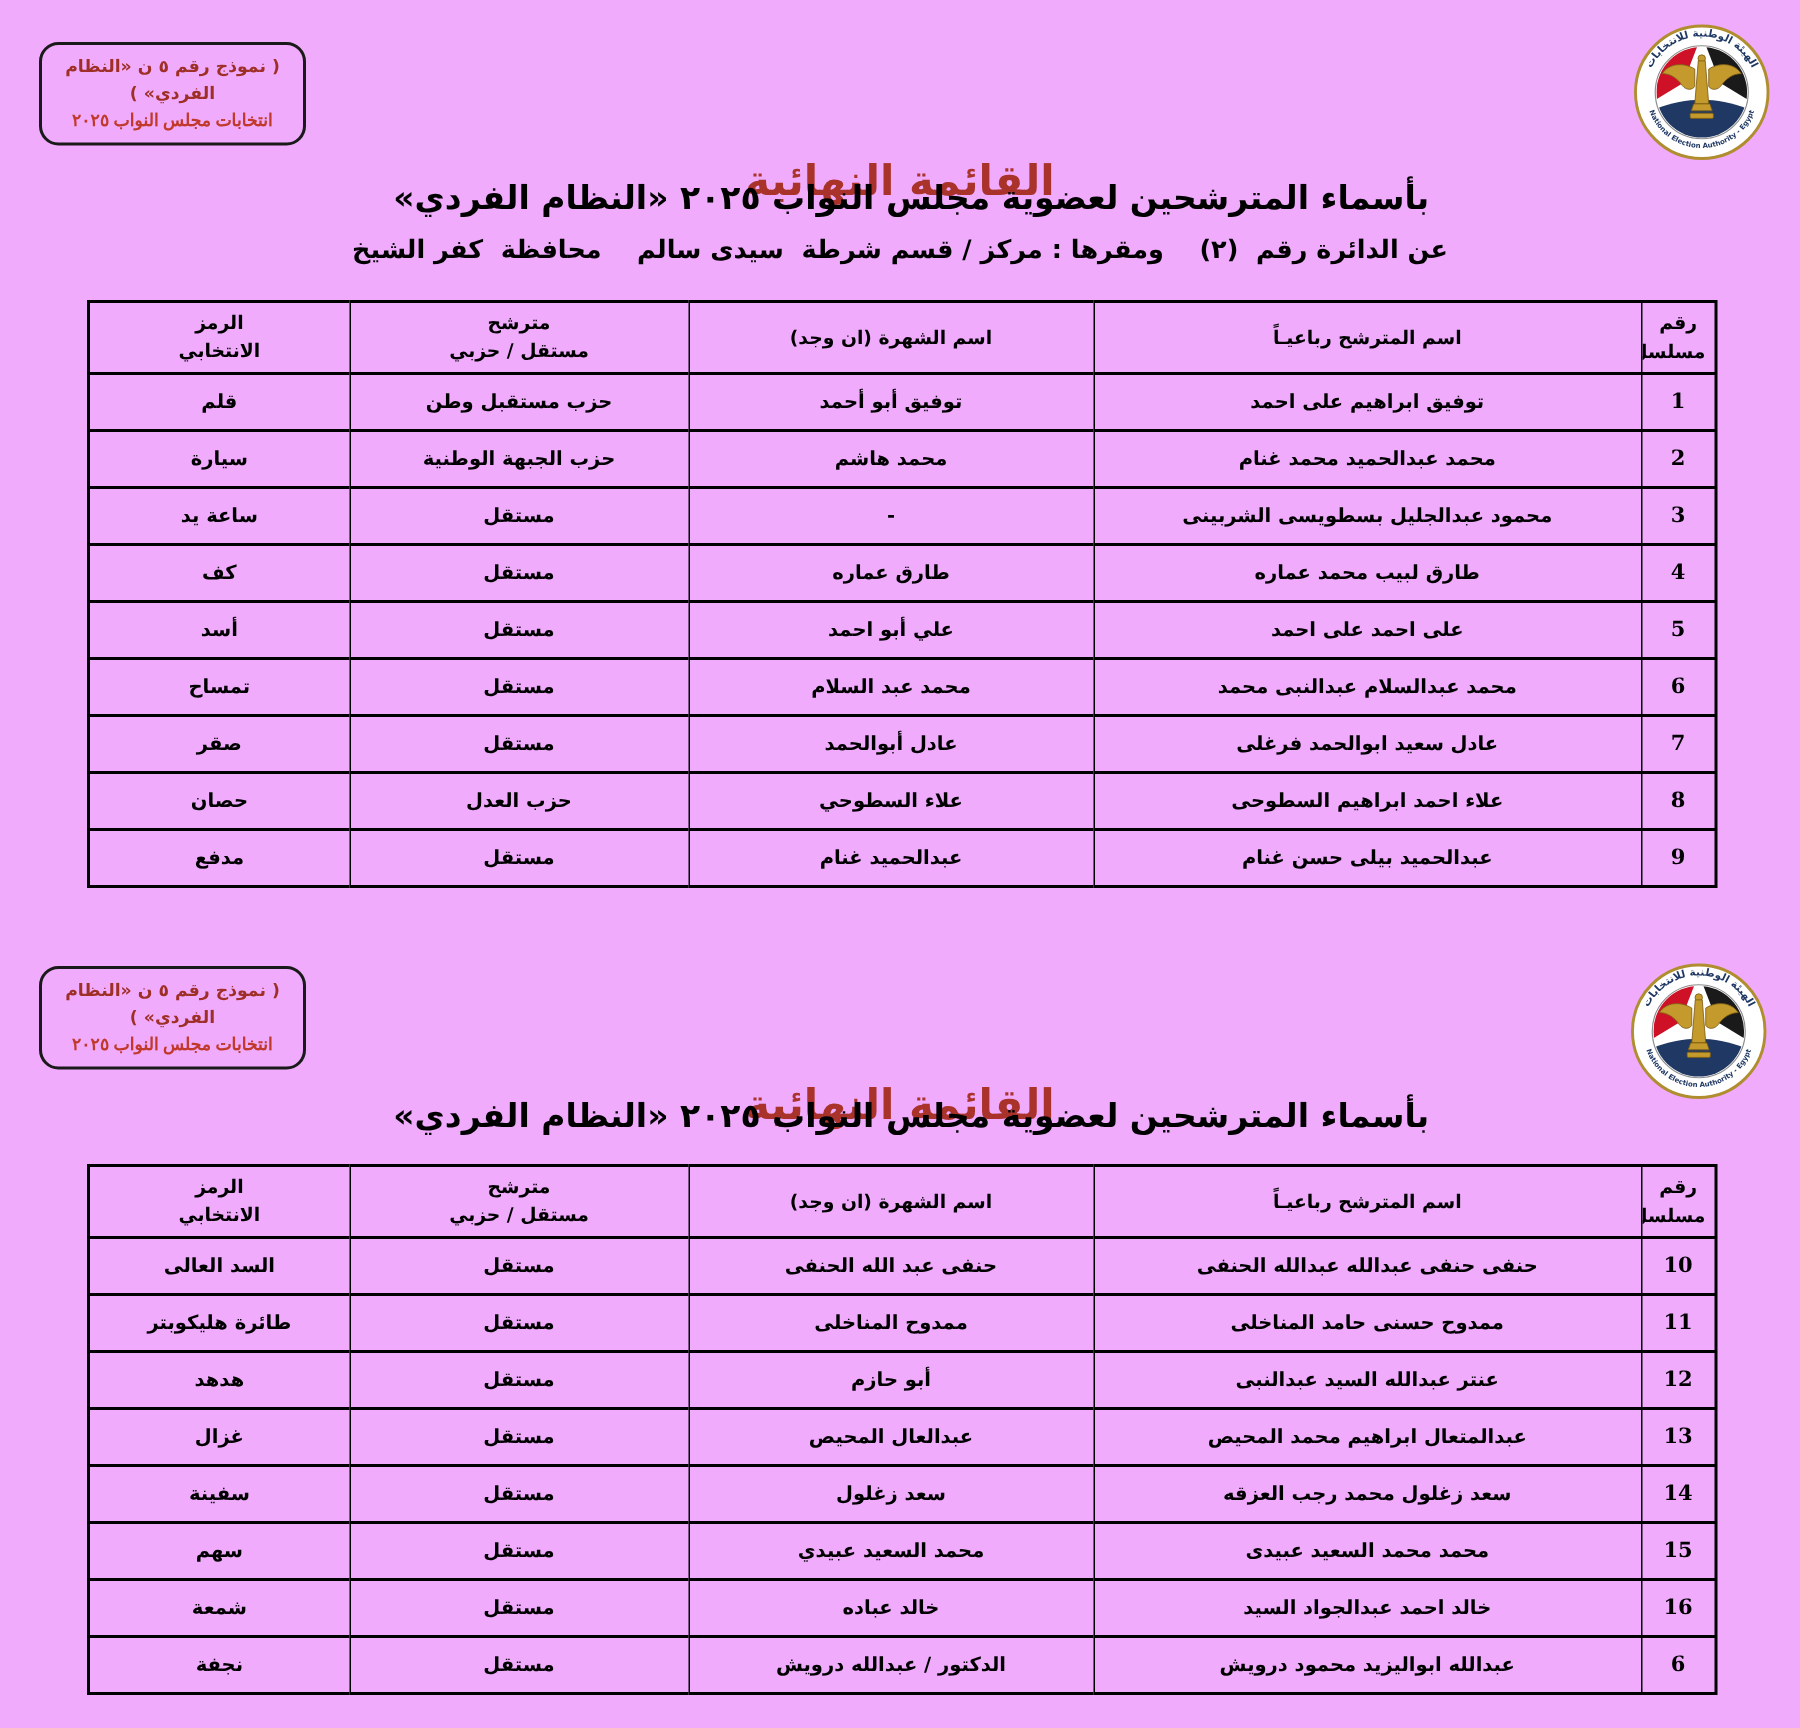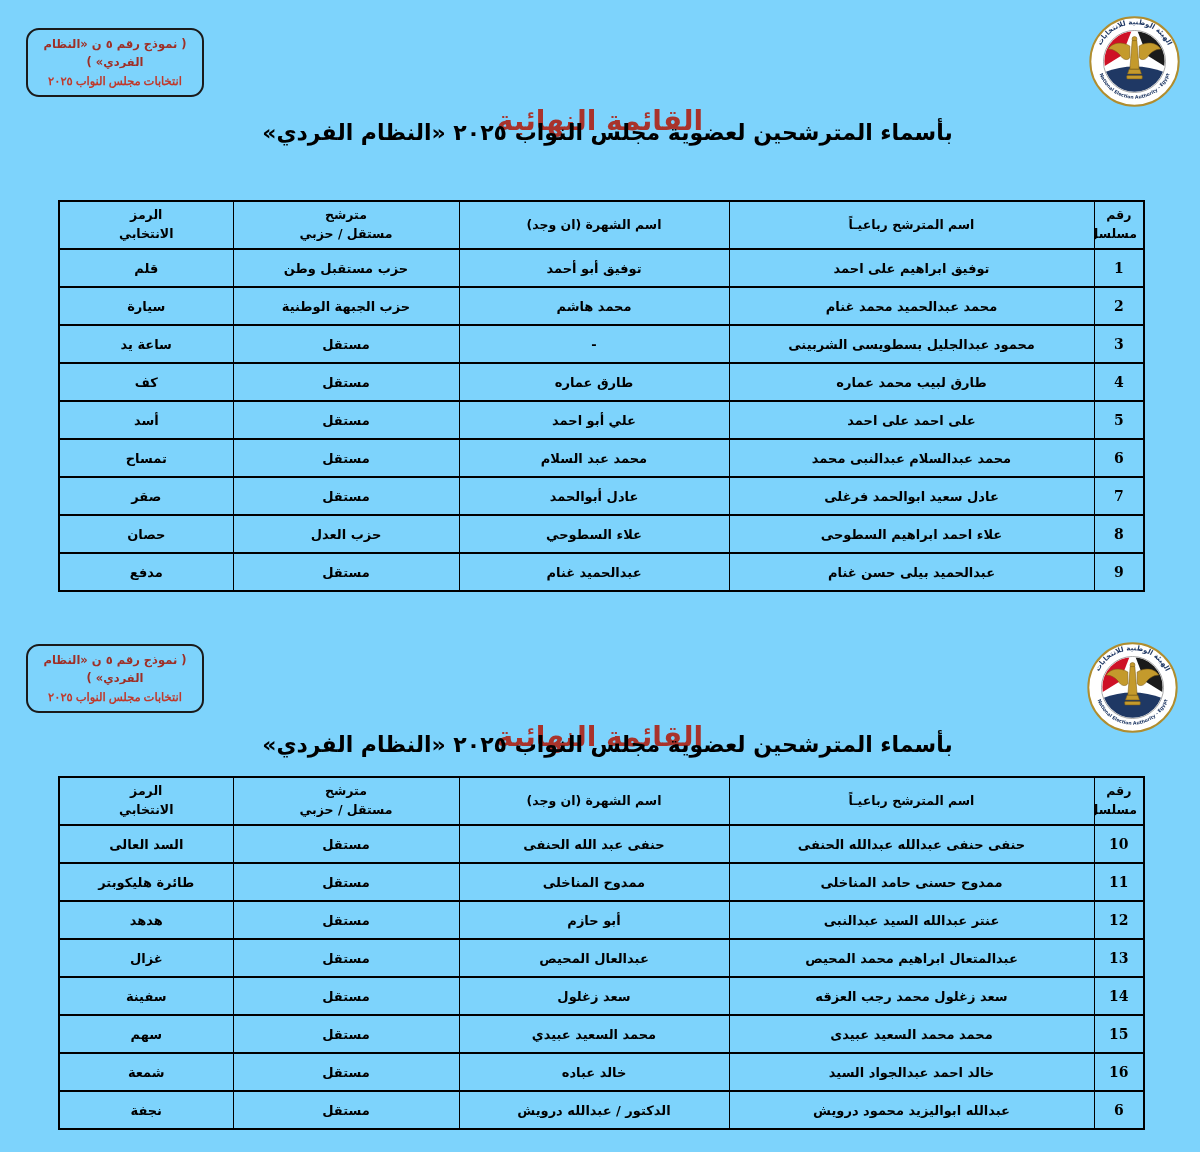--- a/index.html
+++ b/index.html
@@ -1,17 +1,17 @@
 <!DOCTYPE html>
 <html dir="rtl" lang="ar"><head>
 <meta charset="utf-8">
 <style>
   * { box-sizing: border-box; margin: 0; padding: 0; }
   body { background:#fff; font-family:"DejaVu Sans", sans-serif; }
-  .page { position:relative; width:1200px; height:1152px; background:#7dd3fc; overflow:hidden; }
+  .page { position:relative; width:1200px; height:1152px; background:#f0abfc; overflow:hidden; }
 
   .badge {
     position:absolute; left:26px; width:178px; min-height:48px;
     border:2px solid #1a1a1a; border-radius:13px;
     text-align:center; padding:5px 4px; font-weight:bold;
     font-size:11.5px; line-height:1.6;
   }
   .badge .l1 { color:#9e2f26; }
   .badge .l2 { color:#c0392b;font-family:Liberation Serif, serif; }
   .badge.b1 { top:28px; }
@@ -77,20 +77,21 @@
       <rect x="50" y="78" width="20" height="4.5" rx="1"></rect>
     </g>
     <path id="arcTA" d="M 12,60 A 48,48 0 0 1 108,60" fill="none"></path>
     <path id="arcBA" d="M 12,60 A 48,48 0 0 0 108,60" fill="none"></path>
     <text font-size="9" font-weight="bold" fill="#1f3864"><textPath href="#arcTA" startOffset="50%" text-anchor="middle">الهيئة الوطنية للانتخابات</textPath></text>
     <text font-size="6" font-weight="bold" fill="#1f3864"><textPath href="#arcBA" startOffset="50%" text-anchor="middle">National Election Authority - Egypt</textPath></text>
   </svg>
 
   <div class="ctext main-title t1">القائمة النهائية</div>
   <div class="ctext subtitle s1">بأسماء المترشحين لعضوية مجلس النواب ٢٠٢٥ «النظام الفردي»</div>
+  <div class="ctext district">عن الدائرة رقم  (٢)    ومقرها : مركز / قسم شرطة  سيدى سالم    محافظة  كفر الشيخ</div>
 
   <table class="list tb1">
     <colgroup>
       <col style="width:50px">
         <col style="width:365px">
         <col style="width:270px">
         <col style="width:226px">
         <col style="width:174px">
     </colgroup>
     <thead>

